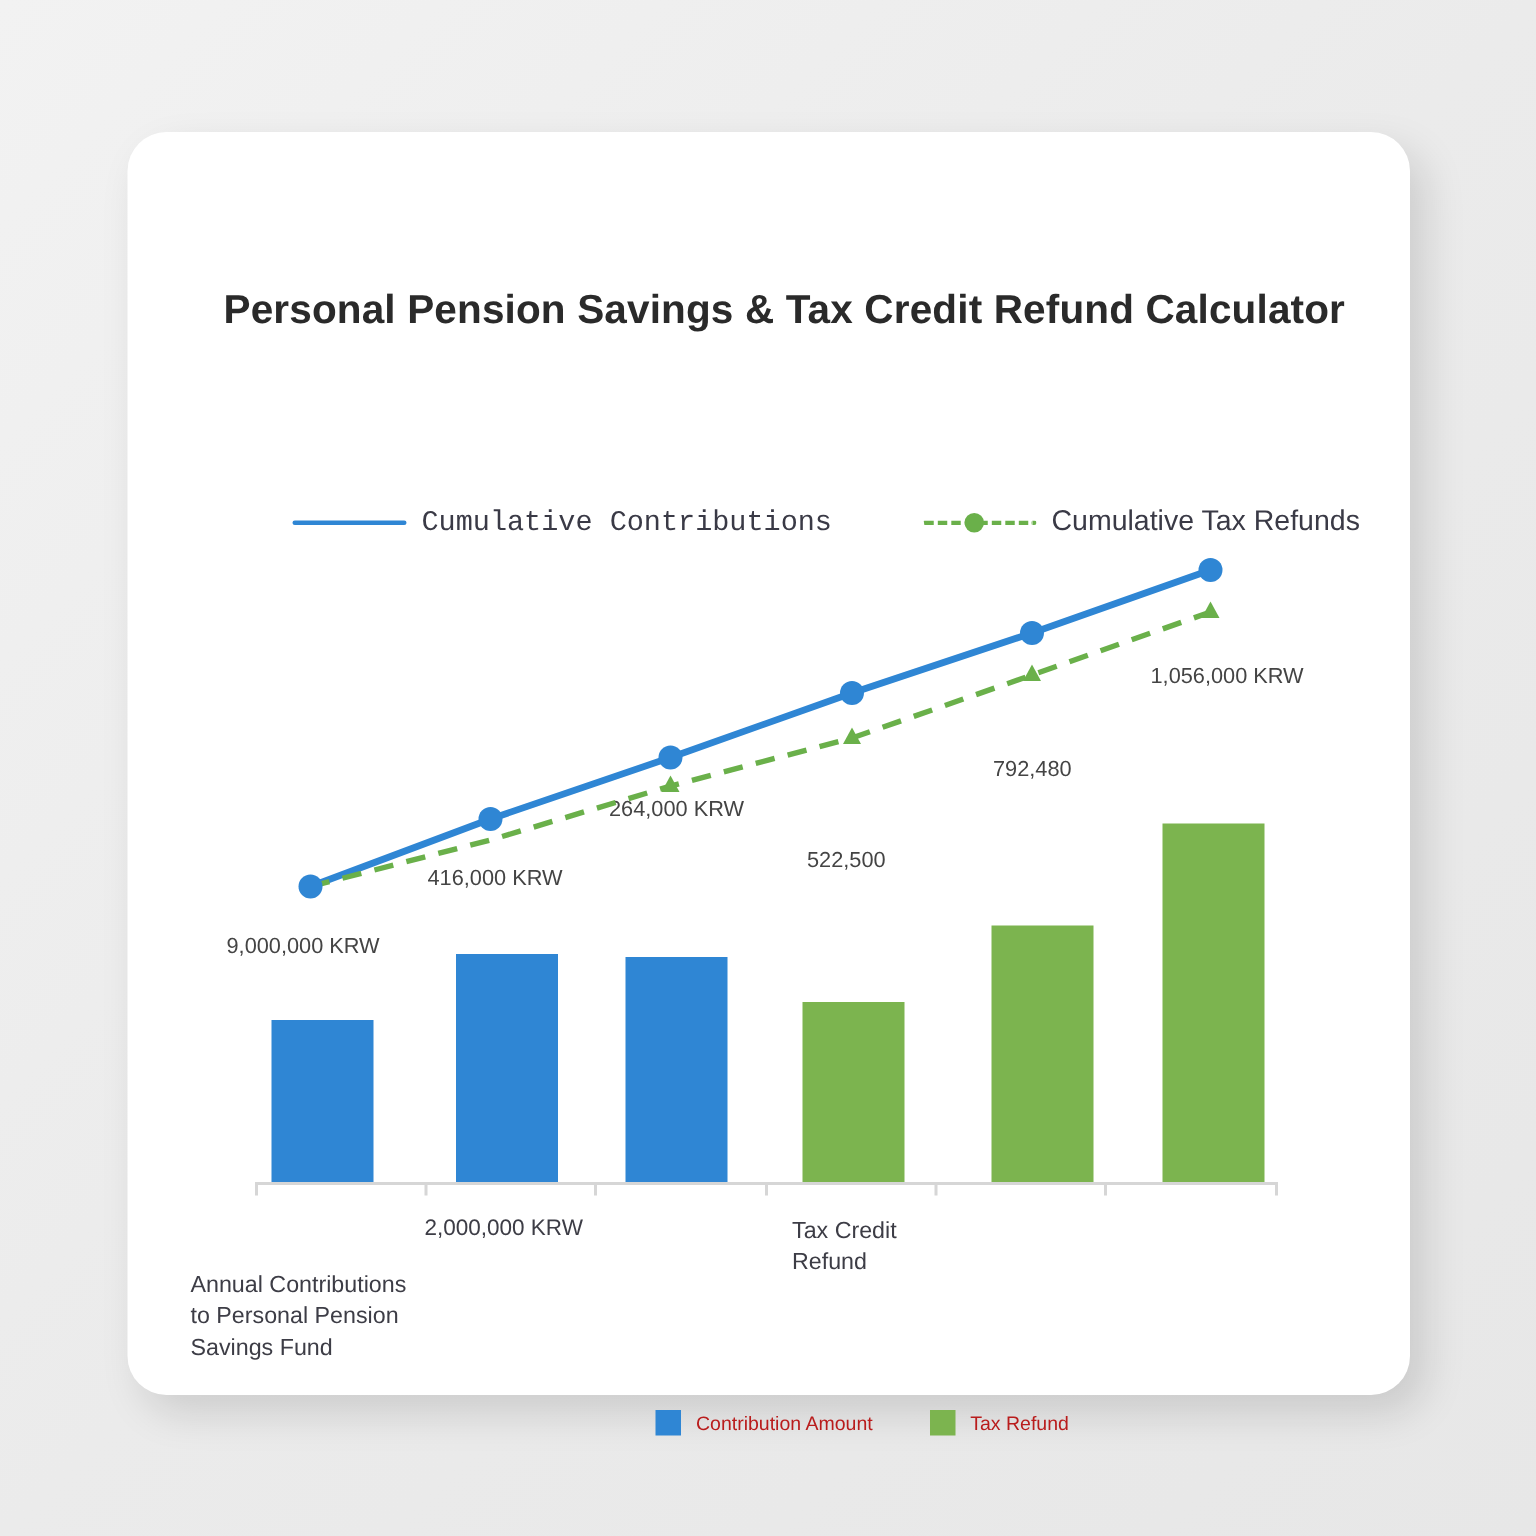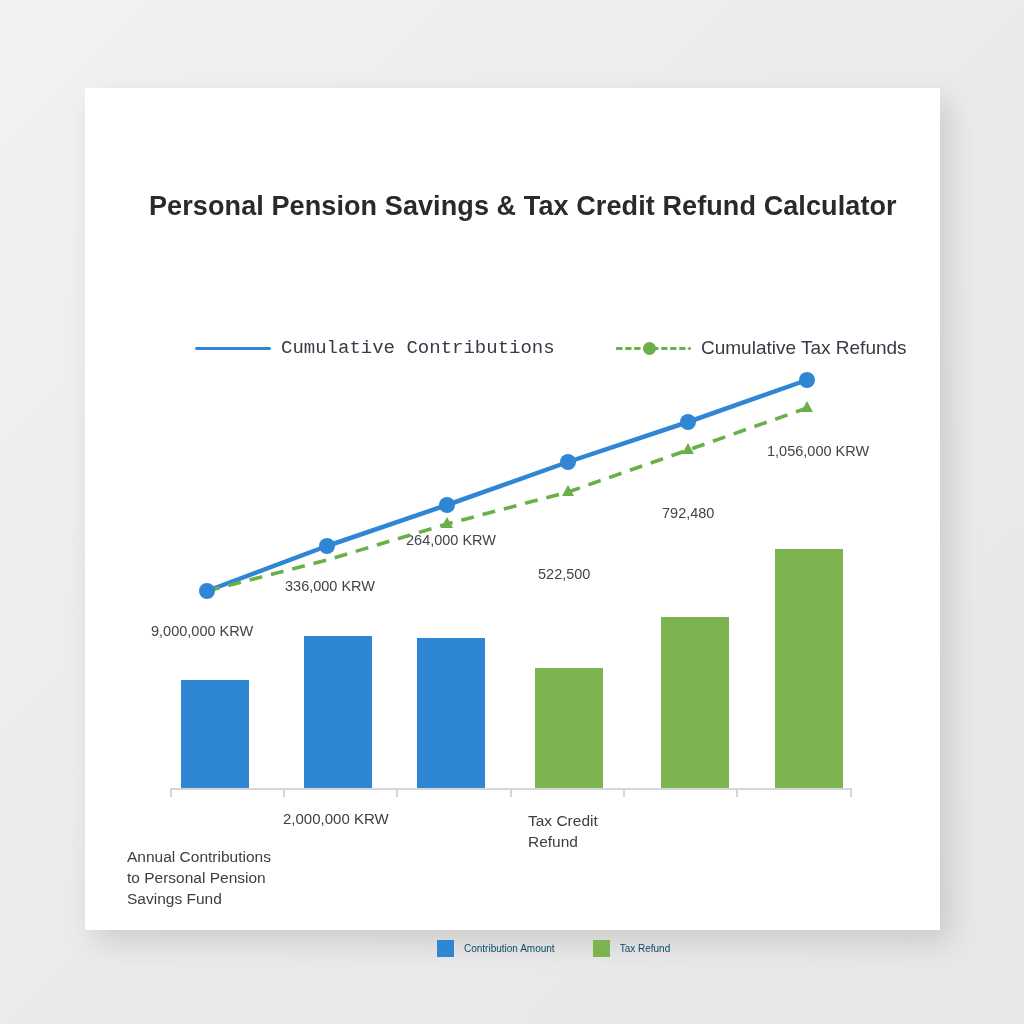--- a/index.html
+++ b/index.html
@@ -18,20 +18,21 @@
     overflow: hidden;
   }
   .card {
     position: absolute;
     left: 85px;
     top: 88px;
     width: 855px;
     height: 842px;
     background: #ffffff;
     box-shadow: 10px 12px 28px rgba(0,0,0,0.13);
+    border-radius: 26px;
   }
   .chart-title {
     position: absolute;
     left: 64px;
     top: 103px;
     font-size: 27px;
     font-weight: bold;
     color: #2a2a2a;
     letter-spacing: 0.1px;
     white-space: nowrap;
@@ -140,21 +141,21 @@
     left: 352px;
     top: 852px;
     display: flex;
     align-items: center;
     gap: 38px;
   }
   .bl-item { display: flex; align-items: center; gap: 10px; }
   .bl-swatch { width: 17px; height: 17px; }
   .bl-swatch.blue { background: #2f86d4; }
   .bl-swatch.green { background: #7cb44f; }
-  .bl-label { font-size: 10px; color: #0c4a6e; white-space: nowrap; }
+  .bl-label { font-size: 13px; color: #b91c1c; white-space: nowrap; }
 </style>
 </head>
 <body>
 
 <div id="root">
 
   <div class="card">
 
     <div class="chart-title">Personal Pension Savings &amp; Tax Credit Refund Calculator</div>
 
@@ -185,21 +186,21 @@
     <div class="tick" style="left:765px;"></div>
 
     <div class="bar blue" style="left:96px;  width:68px; height:108px; top:592px;"></div>
     <div class="bar blue" style="left:219px; width:68px; height:152px; top:548px;"></div>
     <div class="bar green" style="left:450px; width:68px; height:120px; top:580px;"></div>
     <div class="bar blue" style="left:332px; width:68px; height:150px; top:550px;"></div>
     <div class="bar green" style="left:576px; width:68px; height:171px; top:529px;"></div>
     <div class="bar green" style="left:690px; width:68px; height:239px; top:461px;"></div>
 
     <div class="bar-label" style="left:66px;  top:535px;">9,000,000 KRW</div>
-    <div class="bar-label" style="left:200px; top:490px;">336,000 KRW</div>
+    <div class="bar-label" style="left:200px; top:490px;">416,000 KRW</div>
     <div class="bar-label" style="left:321px; top:444px;">264,000 KRW</div>
     <div class="bar-label" style="left:453px; top:478px;">522,500</div>
     <div class="bar-label" style="left:577px; top:417px;">792,480</div>
     <div class="bar-label" style="left:682px; top:355px;">1,056,000 KRW</div>
 
     <div class="axis-caption" style="left:42px; top:722px; width:165px;margin-top:36px;">Annual Contributions
 to Personal Pension
 Savings Fund</div>
     <div class="cat-label" style="left:198px; top:722px;">2,000,000 KRW</div>
     <div class="axis-caption" style="left:443px; top:722px; width:150px;">Tax Credit

